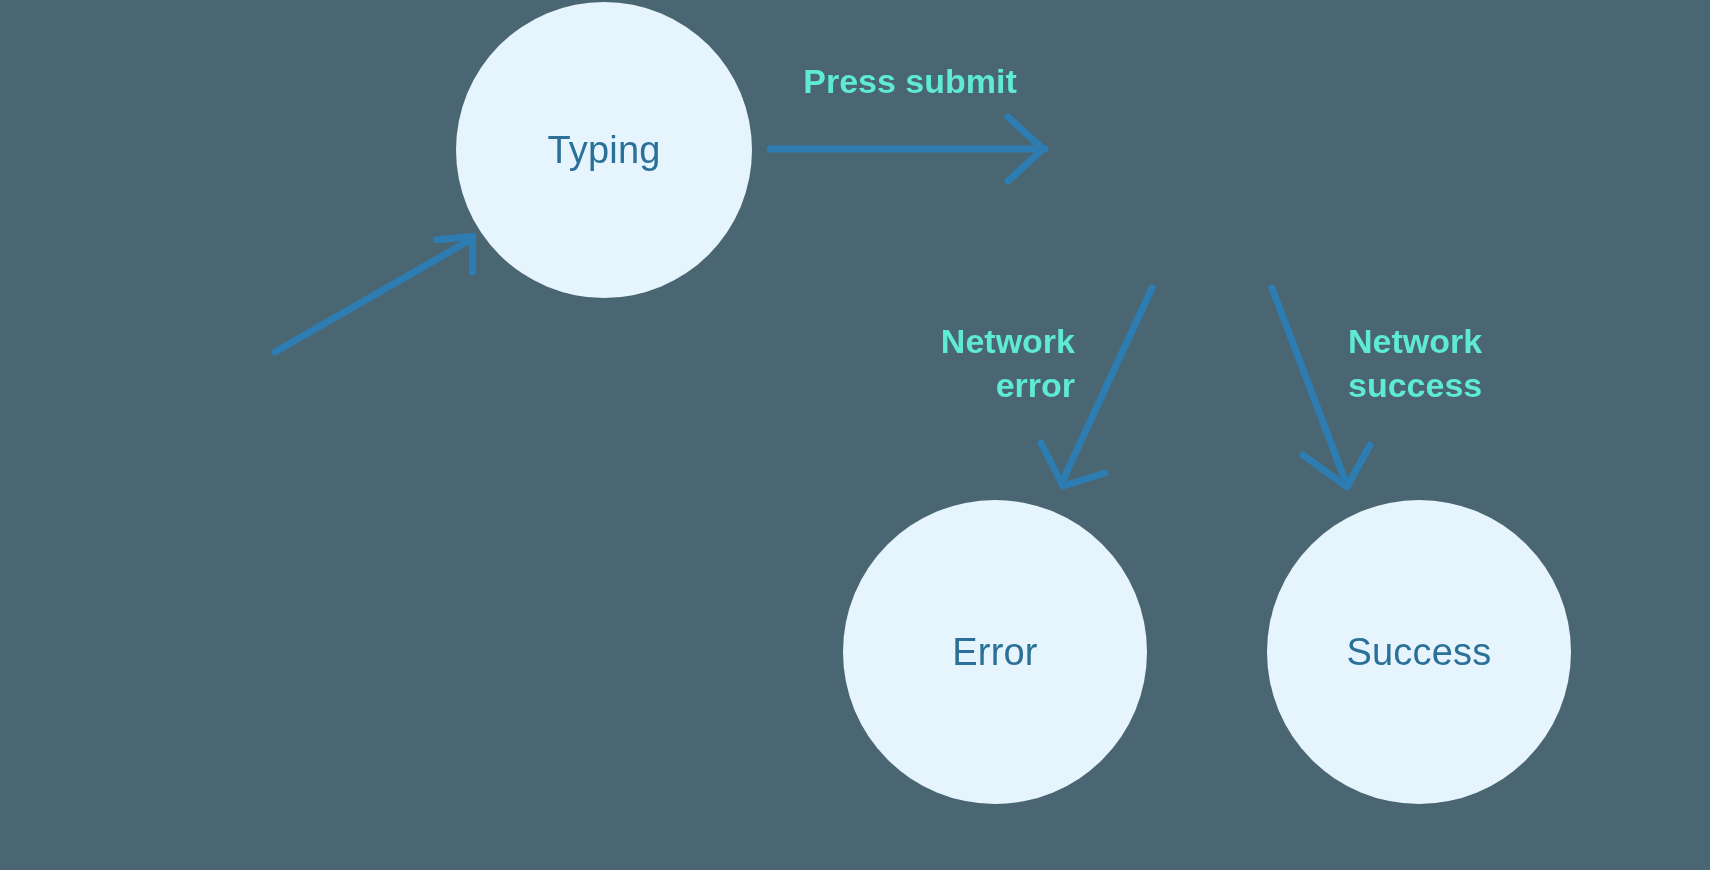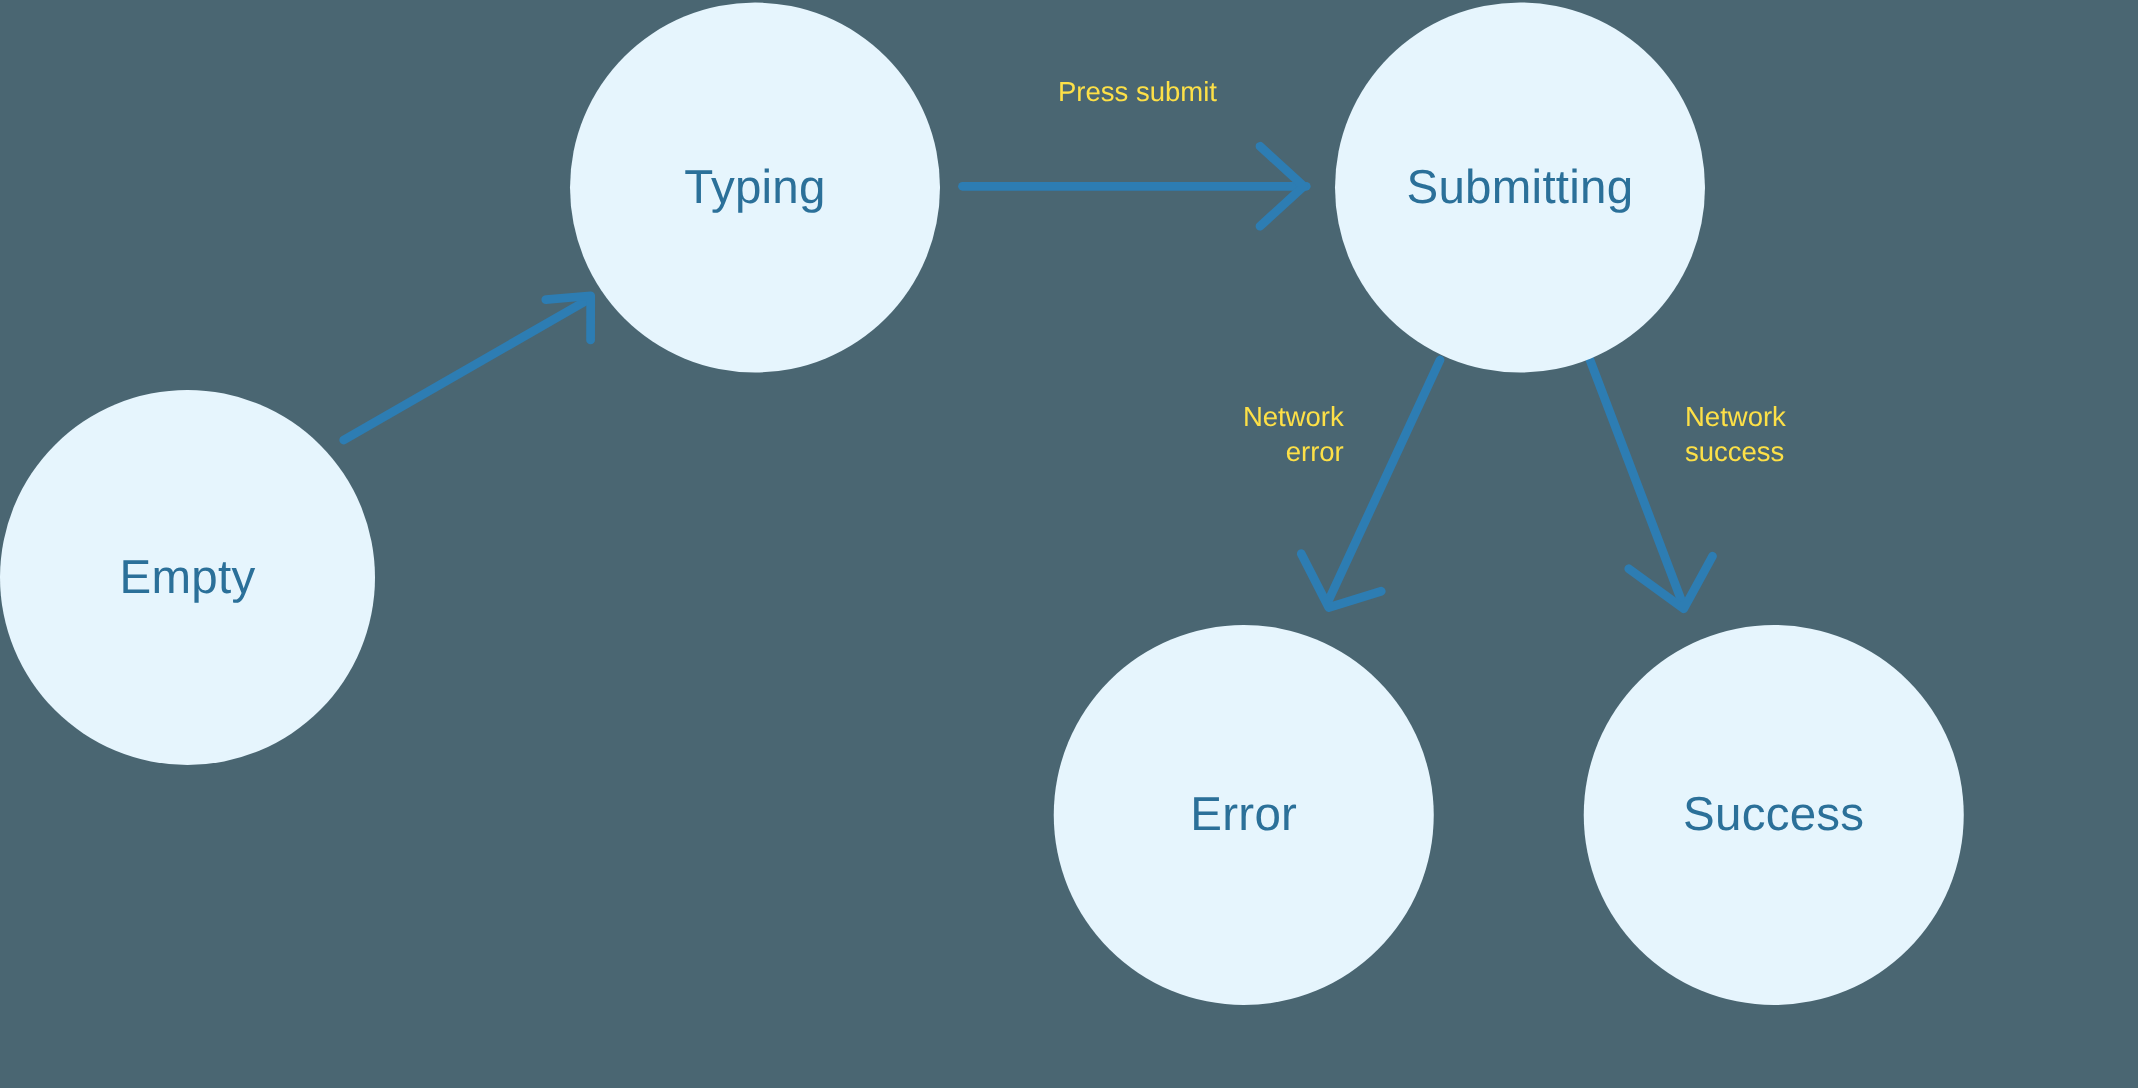--- a/index.html
+++ b/index.html
@@ -35,23 +35,23 @@
   .node-label {
     color: #2b7099;
     font-size: 38px;
     font-weight: 400;
     letter-spacing: 0.2px;
     white-space: nowrap;
     line-height: 1;
   }
   .edge-label {
     position: absolute;
-    color: #fde047;
-    font-size: 22px;
-    font-weight: 400;
+    color: #5eead4;
+    font-size: 34px;
+    font-weight: 700;
     line-height: 1.28;
     white-space: pre-line;
     pointer-events: none;
   }
   .lbl-center { text-align: center; }
   .lbl-right  { text-align: right; }
   .lbl-left   { text-align: left; }
 </style>
 </head>
 <body>
@@ -74,31 +74,25 @@
       <line x1="1152" y1="288" x2="1063" y2="480" stroke="#2d7db3" stroke-width="7" stroke-linecap="round"></line>
       <polyline points="1041,443 1063,486 1105,473" fill="none" stroke="#2d7db3" stroke-width="7" stroke-linecap="round" stroke-linejoin="round"></polyline>
     </g>
 
     <g>
       <line x1="1272" y1="288" x2="1345" y2="480" stroke="#2d7db3" stroke-width="7" stroke-linecap="round"></line>
       <polyline points="1303,455 1347,487 1370,445" fill="none" stroke="#2d7db3" stroke-width="7" stroke-linecap="round" stroke-linejoin="round"></polyline>
     </g>
   </svg>
 
-  <div class="node" style="left:0px; top:312px; width:300px; height:300px;">
-    <span class="node-label">Empty</span>
-  </div>
 
   <div class="node" style="left:456px; top:2px; width:296px; height:296px;">
     <span class="node-label">Typing</span>
   </div>
 
-  <div class="node" style="left:1068px; top:2px; width:296px; height:296px;">
-    <span class="node-label">Submitting</span>
-  </div>
 
   <div class="node" style="left:843px; top:500px; width:304px; height:304px;">
     <span class="node-label">Error</span>
   </div>
 
   <div class="node" style="left:1267px; top:500px; width:304px; height:304px;">
     <span class="node-label">Success</span>
   </div>
 
 

